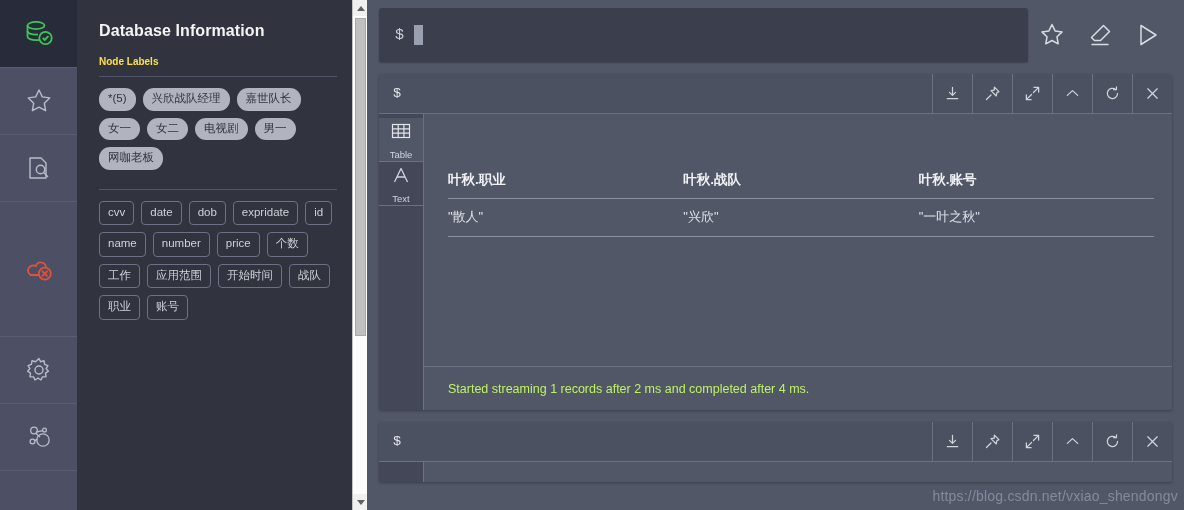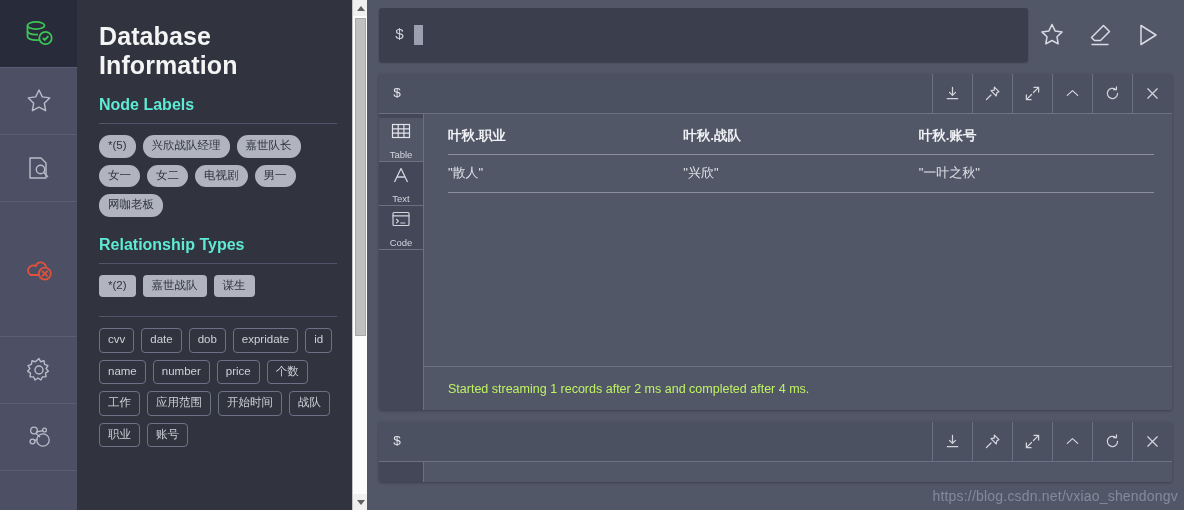--- a/index.html
+++ b/index.html
@@ -36,25 +36,25 @@
   .drawer {
     width: 290px; flex: 0 0 290px;
     background: #31343f;
     height: 510px;
     position: relative;
     overflow: hidden;
     padding: 0 0 0 0;
   }
   .drawer-inner { padding: 12px 30px 0 22px; }
   .drawer h1 {
-    color: #f4f4f5; font-size: 25px; font-weight: bold;
+    color: #f4f4f5; font-size: 16px; font-weight: bold;
     letter-spacing: .1px; margin: 10px 0 16px 0;
   }
   .drawer h2 {
-    color: #5eead4; font-size: 16px; font-weight: bold;
+    color: #fde047; font-size: 10px; font-weight: bold;
     margin: 0 0 9px 0;
   }
   .sect { margin-bottom: 19px; }
   .rule { height: 1px; background: #52556a; margin: 0 0 11px 0; }
   .chips { display: flex; flex-wrap: wrap; gap: 7px 7px; }
 
   .chip {
     font-size: 11.5px; line-height: 1;
     padding: 5px 9px 6px;
     color: #31343f;
@@ -156,21 +156,21 @@
     border-bottom: 1px solid #6b7083;
   }
   .vb-item.active { background: #525768; }
   .vb-label { font-size: 9.5px; color: #d3d5dd; }
 
   .result {
     flex: 1 1 auto; display: flex; flex-direction: column;
     border-left: 1px solid #6b7083;
   }
   .table-wrap { flex: 1 1 auto; padding: 10px 18px 0 24px; overflow: hidden; }
-  table.res { width: 100%; border-collapse: collapse; }
+  table.res { width: 100%; border-collapse: collapse; margin-top: 44px; }
   table.res th {
     text-align: left; color: #f0f1f4; font-size: 13.5px; font-weight: bold;
     padding: 3px 0 9px 0; border-bottom: 1px solid #8b8fa0;
     width: 33.33%;
   }
   table.res td {
     color: #dfe1e7; font-size: 13px; padding: 9px 0 10px 0;
     border-bottom: 1px solid #8b8fa0;
     font-family: "Liberation Sans", sans-serif;
   }
@@ -271,29 +271,20 @@
             <span class="chip">兴欣战队经理</span>
             <span class="chip">嘉世队长</span>
             <span class="chip">女一</span>
             <span class="chip">女二</span>
             <span class="chip">电视剧</span>
             <span class="chip">男一</span>
             <span class="chip">网咖老板</span>
           </div>
       </div>
 
-      <div class="sect">
-        <h2>Relationship Types</h2>
-        <div class="rule"></div>
-        <div class="chips" id="chips-rel">
-            <span class="chip rel">*(2)</span>
-            <span class="chip rel">嘉世战队</span>
-            <span class="chip rel">谋生</span>
-          </div>
-      </div>
 
       <div class="sect">
         <div class="rule"></div>
         <div class="chips" id="chips-prop">
             <span class="chip prop">cvv</span>
             <span class="chip prop">date</span>
             <span class="chip prop">dob</span>
             <span class="chip prop">expridate</span>
             <span class="chip prop">id</span>
             <span class="chip prop">name</span>
@@ -423,30 +414,20 @@
           </div>
           <div class="vb-item">
             <span>
               <svg width="22" height="22" viewBox="0 0 22 22" fill="none" stroke="#d2d4dc" stroke-width="1.3" stroke-linejoin="round">
                 <path d="M4.5 18L11 4.5 17.5 18"></path>
                   <path d="M7 13h8"></path>
               </svg>
             </span>
             <span class="vb-label">Text</span>
           </div>
-          <div class="vb-item">
-            <span>
-              <svg width="22" height="22" viewBox="0 0 22 22" fill="none" stroke="#d2d4dc" stroke-width="1.2" stroke-linecap="round" stroke-linejoin="round">
-                <rect x="3" y="4.5" width="16" height="13" rx="1"></rect>
-                <path d="M3 7.8h16"></path>
-                <path d="M6.5 11.3l2 1.8-2 1.8M10.8 15h4"></path>
-              </svg>
-            </span>
-            <span class="vb-label">Code</span>
-          </div>
         </div>
 
         <div class="result">
           <div class="table-wrap">
             <table class="res">
               <thead>
                   <tr>
                 <th>叶秋.职业</th>
                 <th>叶秋.战队</th>
                 <th>叶秋.账号</th>

